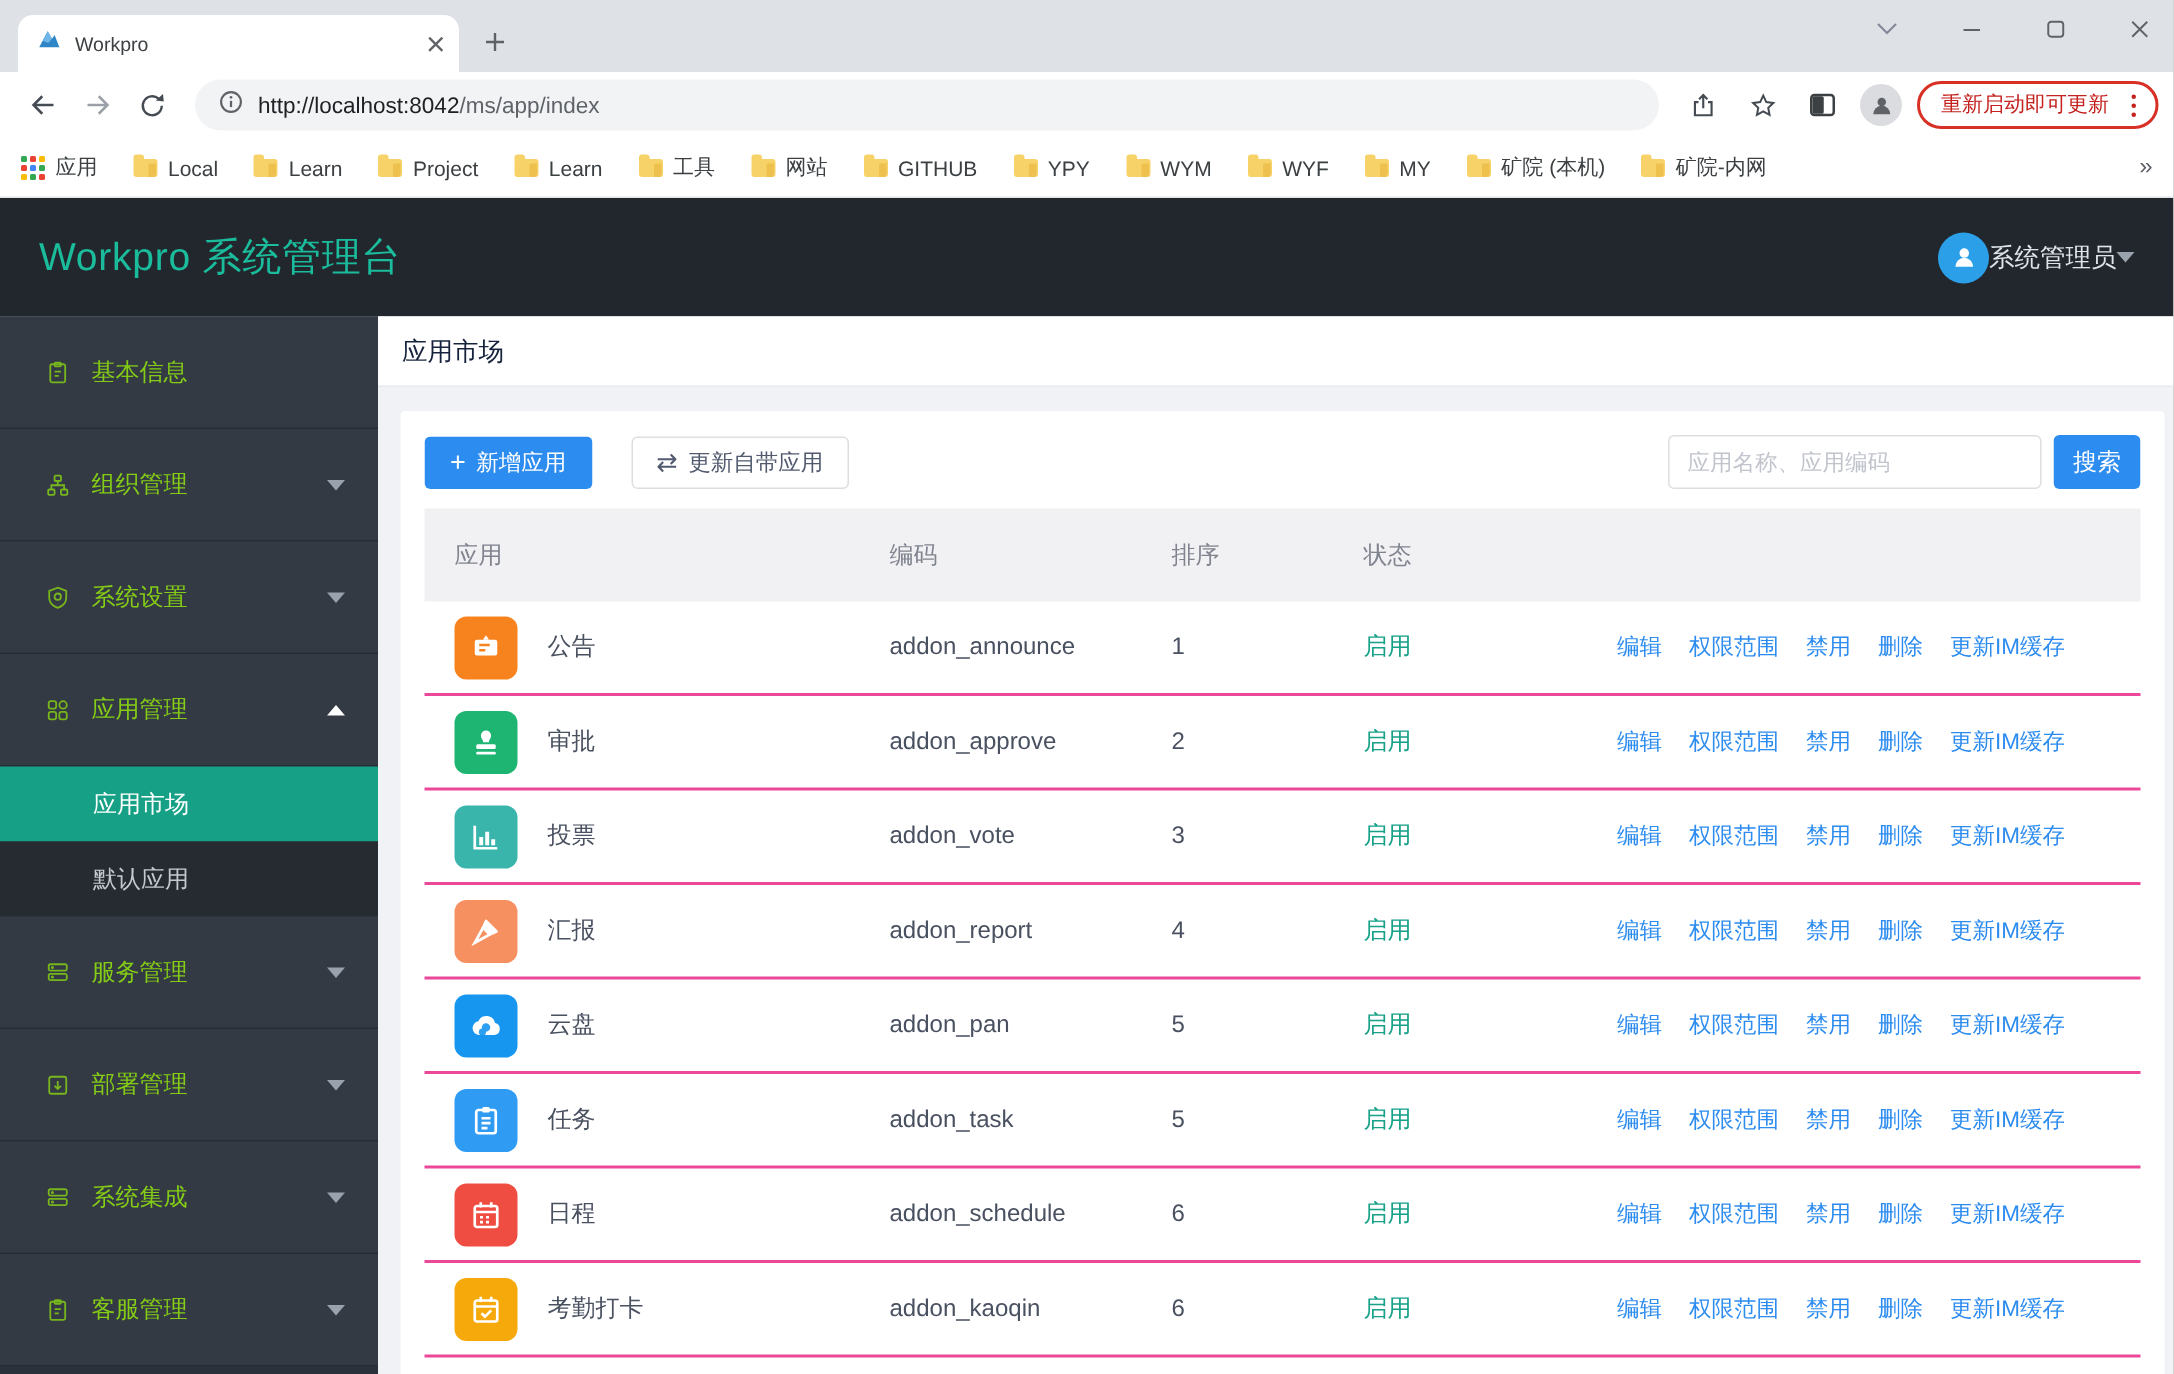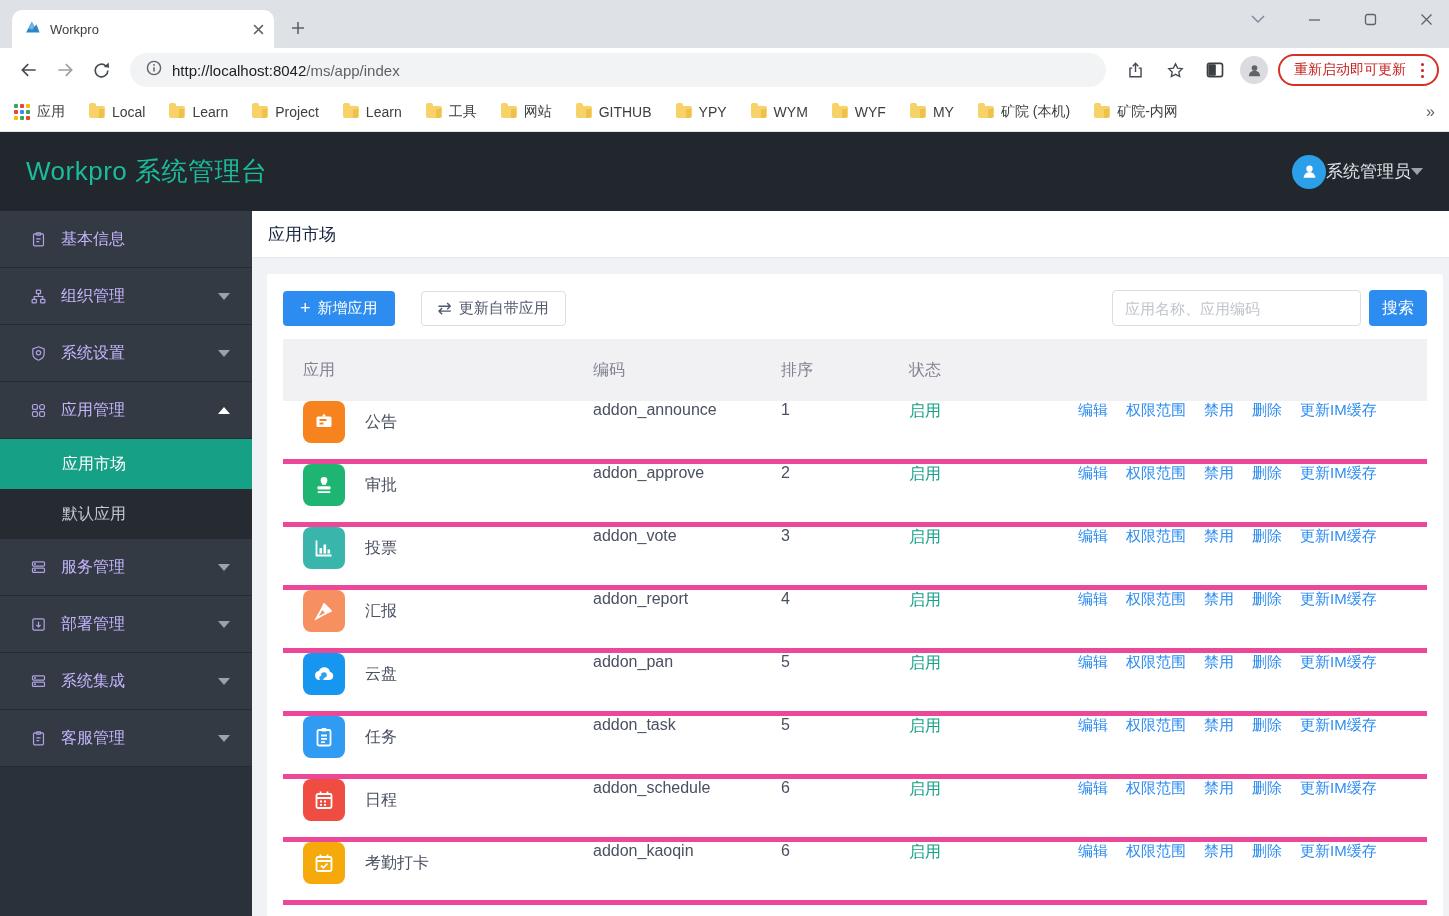--- a/index.html
+++ b/index.html
@@ -1,21 +1,21 @@
 <!DOCTYPE html>
 <html><head>
 <meta charset="utf-8">
 <style>
   * { margin:0; padding:0; box-sizing:border-box; }
   body { font-family:"Liberation Sans","DejaVu Sans",sans-serif; background:#888; }
   .screen { width:1449px; height:916px; overflow:hidden; position:relative; background:#fff; margin:0 auto; }
 
   
   .tabstrip { height:48px; background:#dee1e6; display:flex; align-items:flex-end; position:relative; }
-  .tab { width:262px; height:38px; background:#fff; border-radius:10px 10px 0 0; margin-left:12px;
+  .tab { width:294px; height:38px; background:#fff; border-radius:10px 10px 0 0; margin-left:12px;
          display:flex; align-items:center; padding:0 10px 0 12px; gap:9px; }
   .tab-title { font-size:13px; color:#3c4043; flex:1; white-space:nowrap; overflow:hidden; }
   .icon-btn { display:flex; align-items:center; justify-content:center; cursor:pointer; }
   .newtab { margin:0 0 6px 10px; width:28px; height:28px; border-radius:50%; }
   .win-controls { position:absolute; right:8px; top:2px; display:flex; gap:26px; align-items:center; height:34px; }
   .win-controls .icon-btn { width:30px; height:30px; }
 
   .toolbar { height:44px; background:#fff; display:flex; align-items:center; padding:0 10px 0 14px; gap:6px; }
   .nav-btn { width:30px; height:30px; border-radius:50%; }
   .urlbar { flex:1; height:34px; background:#f1f3f5; border-radius:17px; display:flex; align-items:center;
@@ -45,22 +45,22 @@
   .brand { color:#1abc9c; font-size:26px; letter-spacing:0.5px; }
   .header-right { margin-left:auto; display:flex; align-items:center; cursor:pointer; }
   .avatar-app { width:34px; height:34px; border-radius:50%; background:#2ba0e8; display:flex; align-items:center; justify-content:center; }
   .user-name { color:#dfe4e9; font-size:17px; }
   .caret-down { width:0; height:0; border-left:6px solid transparent; border-right:6px solid transparent; border-top:7px solid #9aa3ad; }
   .caret-up   { width:0; height:0; border-left:6px solid transparent; border-right:6px solid transparent; border-bottom:7px solid #ffffff; }
 
   
   .app-body { display:flex; height:705px; }
   .sidebar { width:252px; background:#2b313a; flex-shrink:0; }
-  .side-item { height:57px; background:#333a43; border-bottom:1px solid #262c34; display:flex; align-items:center;
-               padding:0 22px 0 30px; gap:14px; color:#c4b5fd; font-size:16px; cursor:pointer; }
+  .side-item { height:75px; background:#333a43; border-bottom:1px solid #262c34; display:flex; align-items:center;
+               padding:0 22px 0 30px; gap:14px; color:#84cc16; font-size:16px; cursor:pointer; }
   .side-item svg { flex-shrink:0; opacity:.85; }
   .side-item .lbl { flex:1; }
   .sub-item { height:50px; display:flex; align-items:center; padding-left:62px; font-size:16px;
               background:#262b32; color:#c3c9cf; cursor:pointer; }
   .sub-item.active { background:#16a085; color:#fff; }
 
   .main { flex:1; display:flex; flex-direction:column; background:#f0f2f5; min-width:0; }
   .page-titlebar { height:47px; background:#fff; border-bottom:1px solid #e6e8eb; display:flex; align-items:center;
                    padding:0 16px; font-size:17px; color:#17233d; flex-shrink:0; }
   .content { flex:1; padding:16px 6px 0 15px; }
@@ -75,21 +75,21 @@
   .swap { font-size:17px; line-height:1; color:#515a6e; }
   .search-group { margin-left:auto; display:flex; align-items:center; }
   .search-input { width:249px; height:36px; border:1px solid #dcdee2; border-radius:4px; padding:0 12px;
                   font-size:15px; color:#515a6e; outline:none; font-family:inherit; }
   .search-input::placeholder { color:#c0c4cc; }
   .btn-search { width:58px; height:36px; justify-content:center; padding:12px; margin-left:8px; font-size:16px; }
 
   
   .table { margin-top:13px; }
   .thead { display:flex; background:#f1f1f4; height:62px; align-items:center; color:#80848f; font-size:16px; }
-  .trow { display:flex; height:63px; align-items:flex-start; border-bottom:5px solid #ec4899; font-size:16px; color:#495060; }
+  .trow { display:flex; height:63px; align-items:center; border-bottom:2px solid #ec4899; font-size:16px; color:#495060; }
   .col-app  { width:310px; padding-left:20px; display:flex; align-items:center; gap:20px; }
   .col-code { width:188px; }
   .col-sort { width:128px; }
   .col-status { width:169px; }
   .col-actions { flex:1; display:flex; gap:18px; padding-right:30px; }
   .app-ic { width:42px; height:42px; border-radius:8px; display:flex; align-items:center; justify-content:center; flex-shrink:0; }
   .status { color:#17a188; }
   .col-actions a { color:#2d8cf0; text-decoration:none; font-size:15px; white-space:nowrap; cursor:pointer; }
 </style>
 </head>

